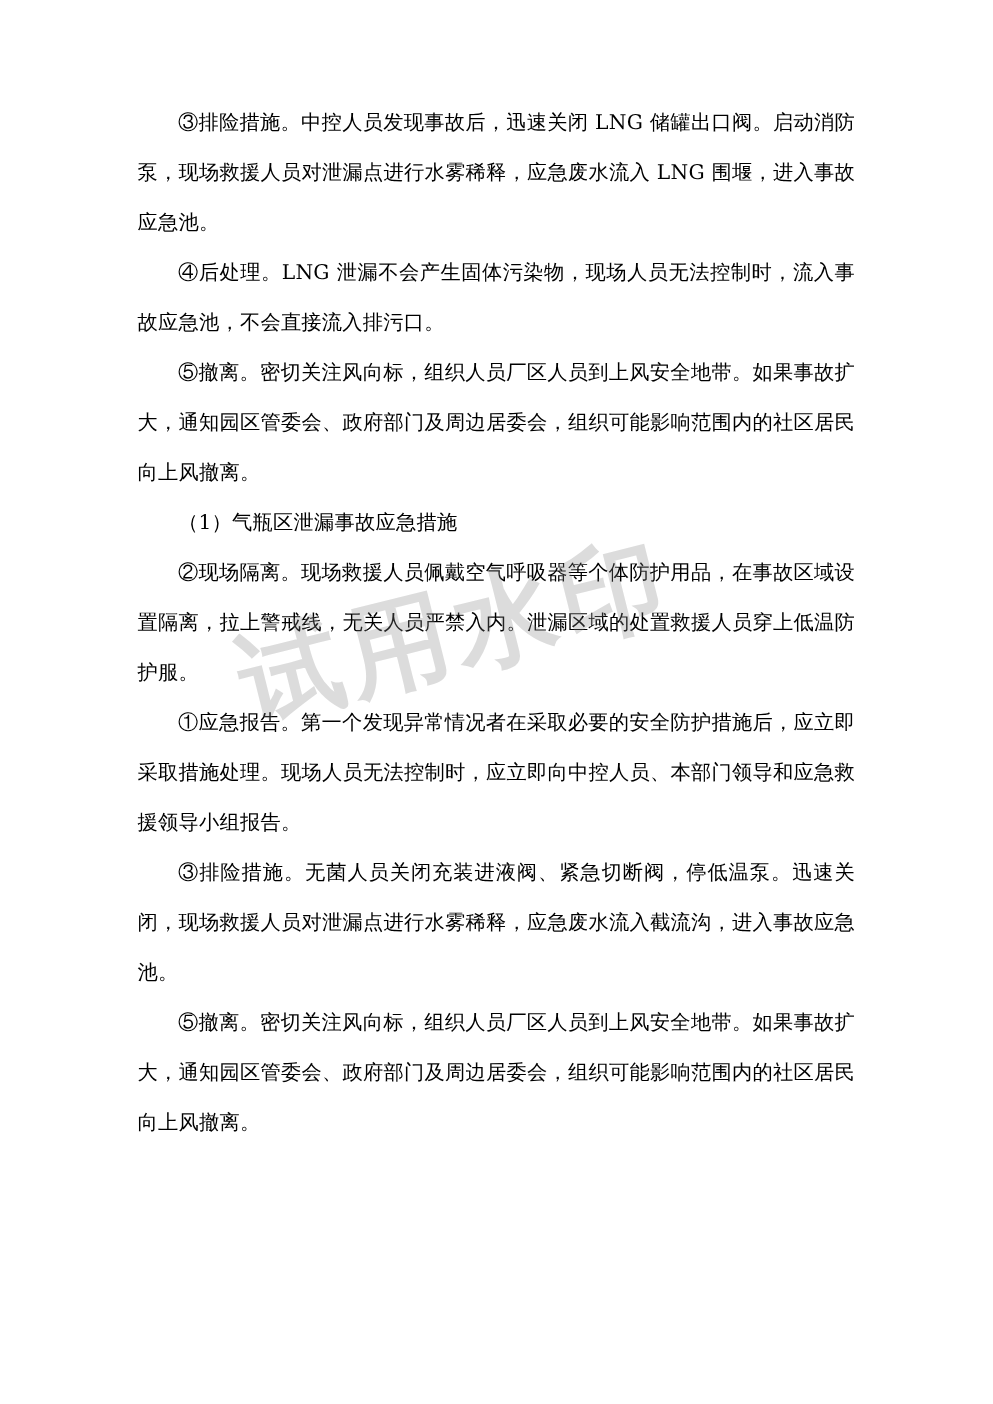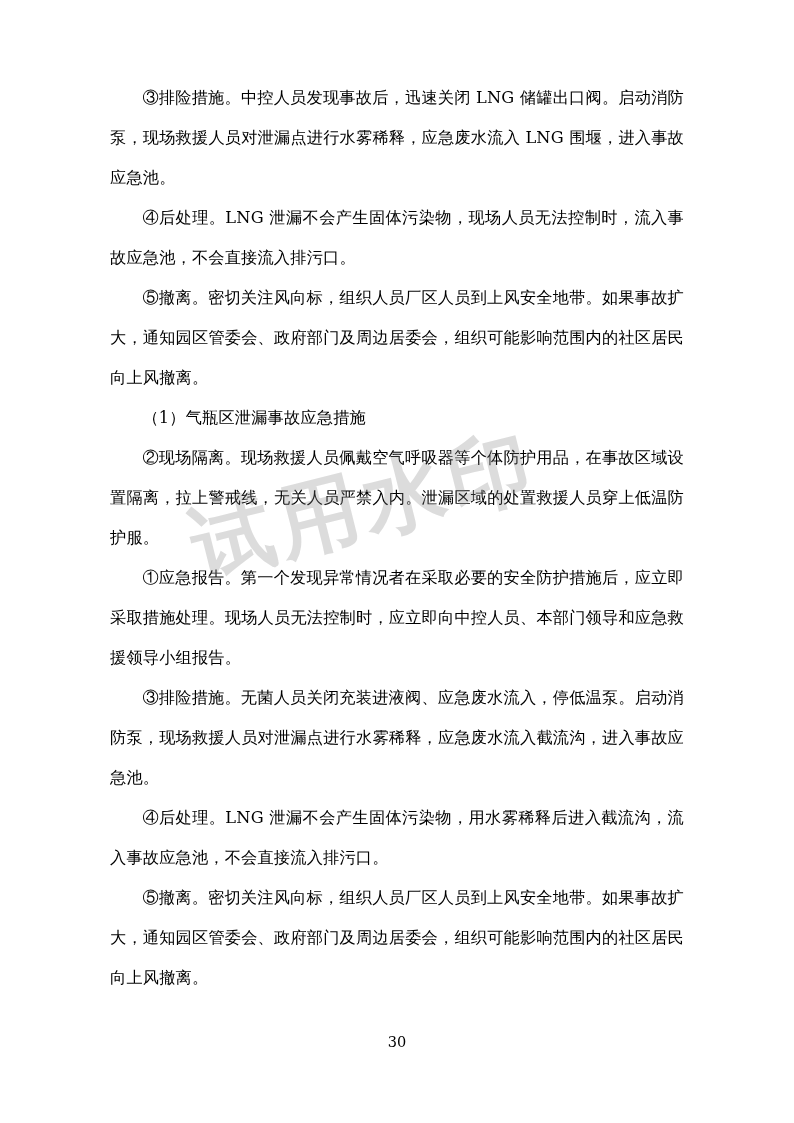--- a/index.html
+++ b/index.html
@@ -74,23 +74,21 @@
 
 <div class="page">
 
   <div class="doc-body">
     <p class="para">③排险措施。中控人员发现事故后，迅速关闭 LNG 储罐出口阀。启动消防泵，现场救援人员对泄漏点进行水雾稀释，应急废水流入 LNG 围堰，进入事故应急池。</p>
     <p class="para">④后处理。LNG 泄漏不会产生固体污染物，现场人员无法控制时，流入事故应急池，不会直接流入排污口。</p>
     <p class="para">⑤撤离。密切关注风向标，组织人员厂区人员到上风安全地带。如果事故扩大，通知园区管委会、政府部门及周边居委会，组织可能影响范围内的社区居民向上风撤离。</p>
     <p class="para">（1）气瓶区泄漏事故应急措施</p>
     <p class="para">②现场隔离。现场救援人员佩戴空气呼吸器等个体防护用品，在事故区域设置隔离，拉上警戒线，无关人员严禁入内。泄漏区域的处置救援人员穿上低温防护服。</p>
     <p class="para">①应急报告。第一个发现异常情况者在采取必要的安全防护措施后，应立即采取措施处理。现场人员无法控制时，应立即向中控人员、本部门领导和应急救援领导小组报告。</p>
-    <p class="para">③排险措施。无菌人员关闭充装进液阀、应急废水流入，停低温泵。启动消防泵，现场救援人员对泄漏点进行水雾稀释，应急废水流入截流沟，进入事故应急池。</p>
-    <p class="para">④后处理。LNG 泄漏不会产生固体污染物，用水雾稀释后进入截流沟，流入事故应急池，不会直接流入排污口。</p>
+    <p class="para">③排险措施。无菌人员关闭充装进液阀、紧急切断阀，停低温泵。迅速关闭，现场救援人员对泄漏点进行水雾稀释，应急废水流入截流沟，进入事故应急池。</p>
     <p class="para">⑤撤离。密切关注风向标，组织人员厂区人员到上风安全地带。如果事故扩大，通知园区管委会、政府部门及周边居委会，组织可能影响范围内的社区居民向上风撤离。</p>
   </div>
 
   <div class="watermark">
     <div class="watermark-text">试用水印</div>
   </div>
 
-  <div class="page-number">30</div>
 </div>
 
 </body></html>

